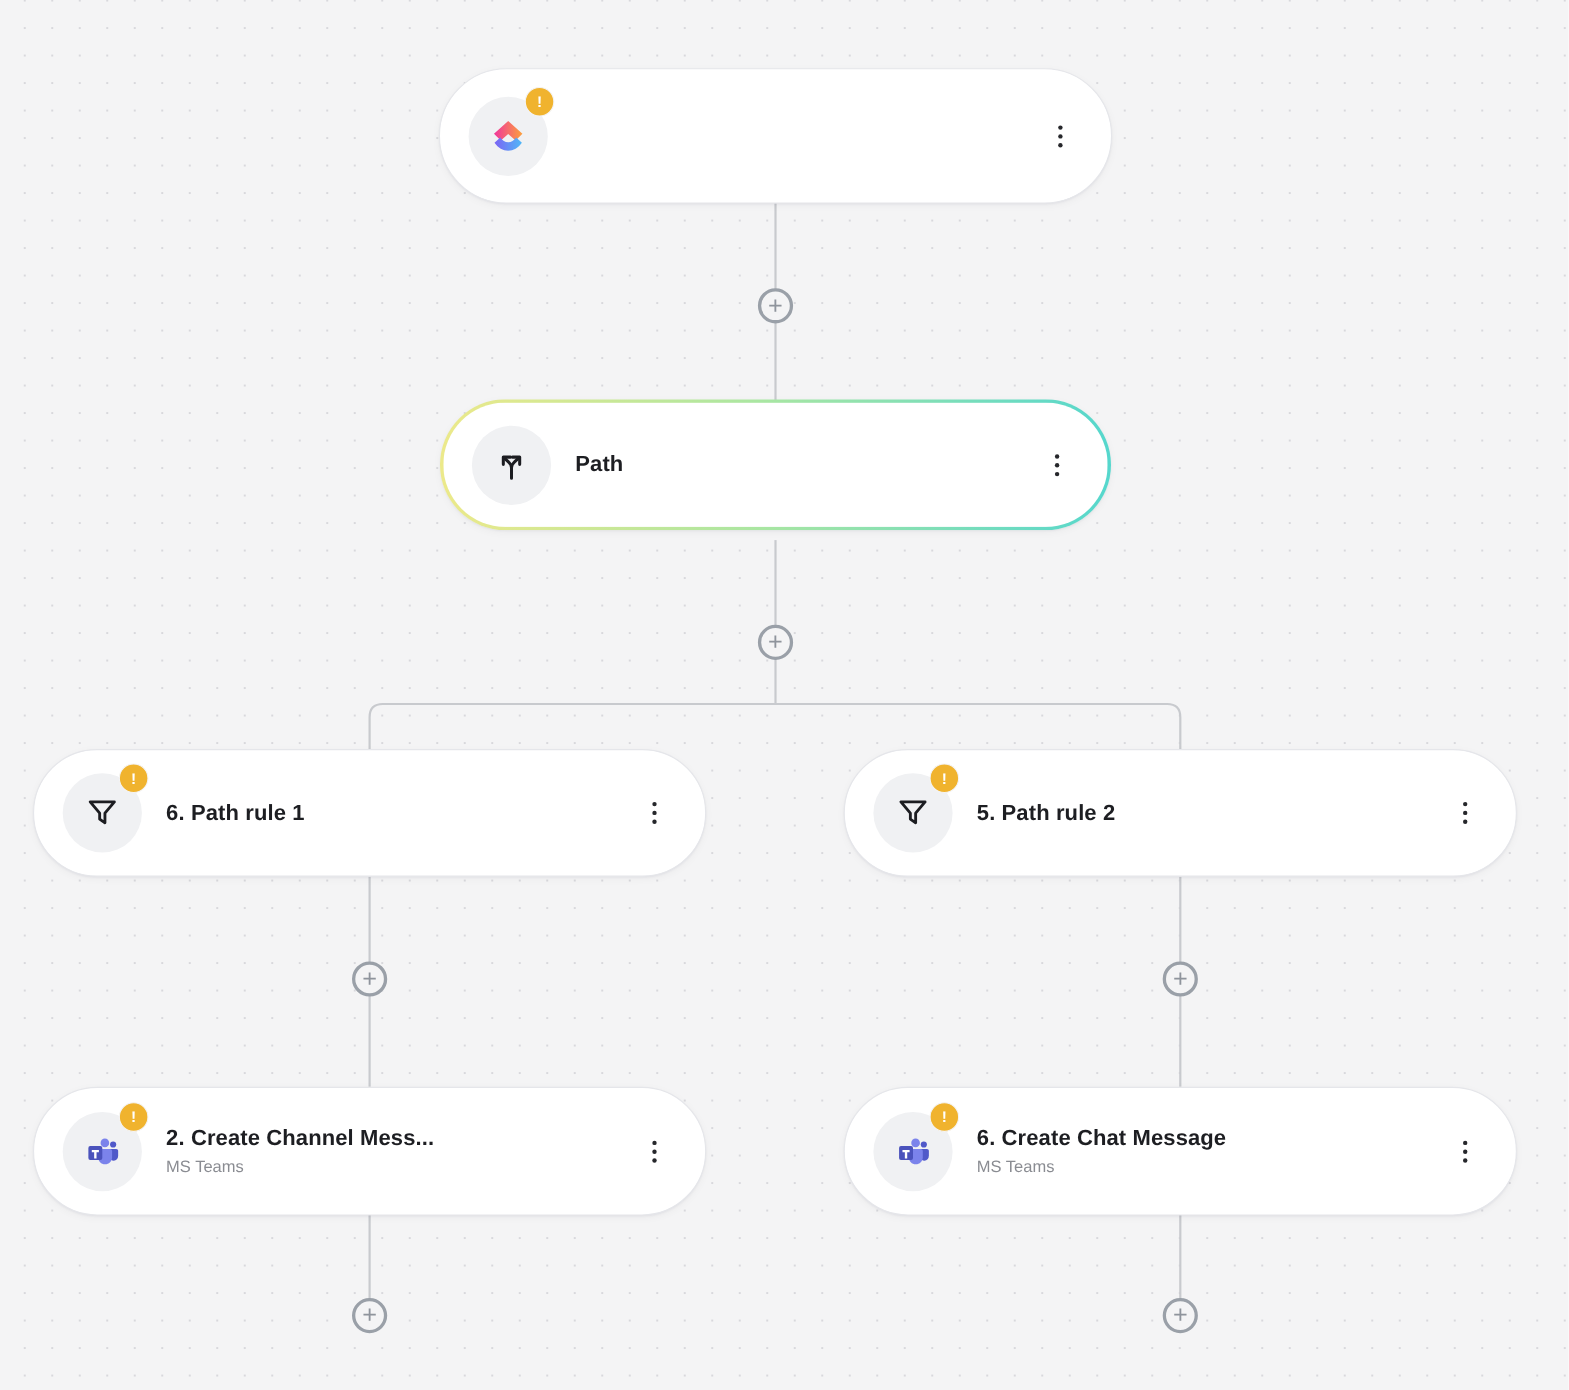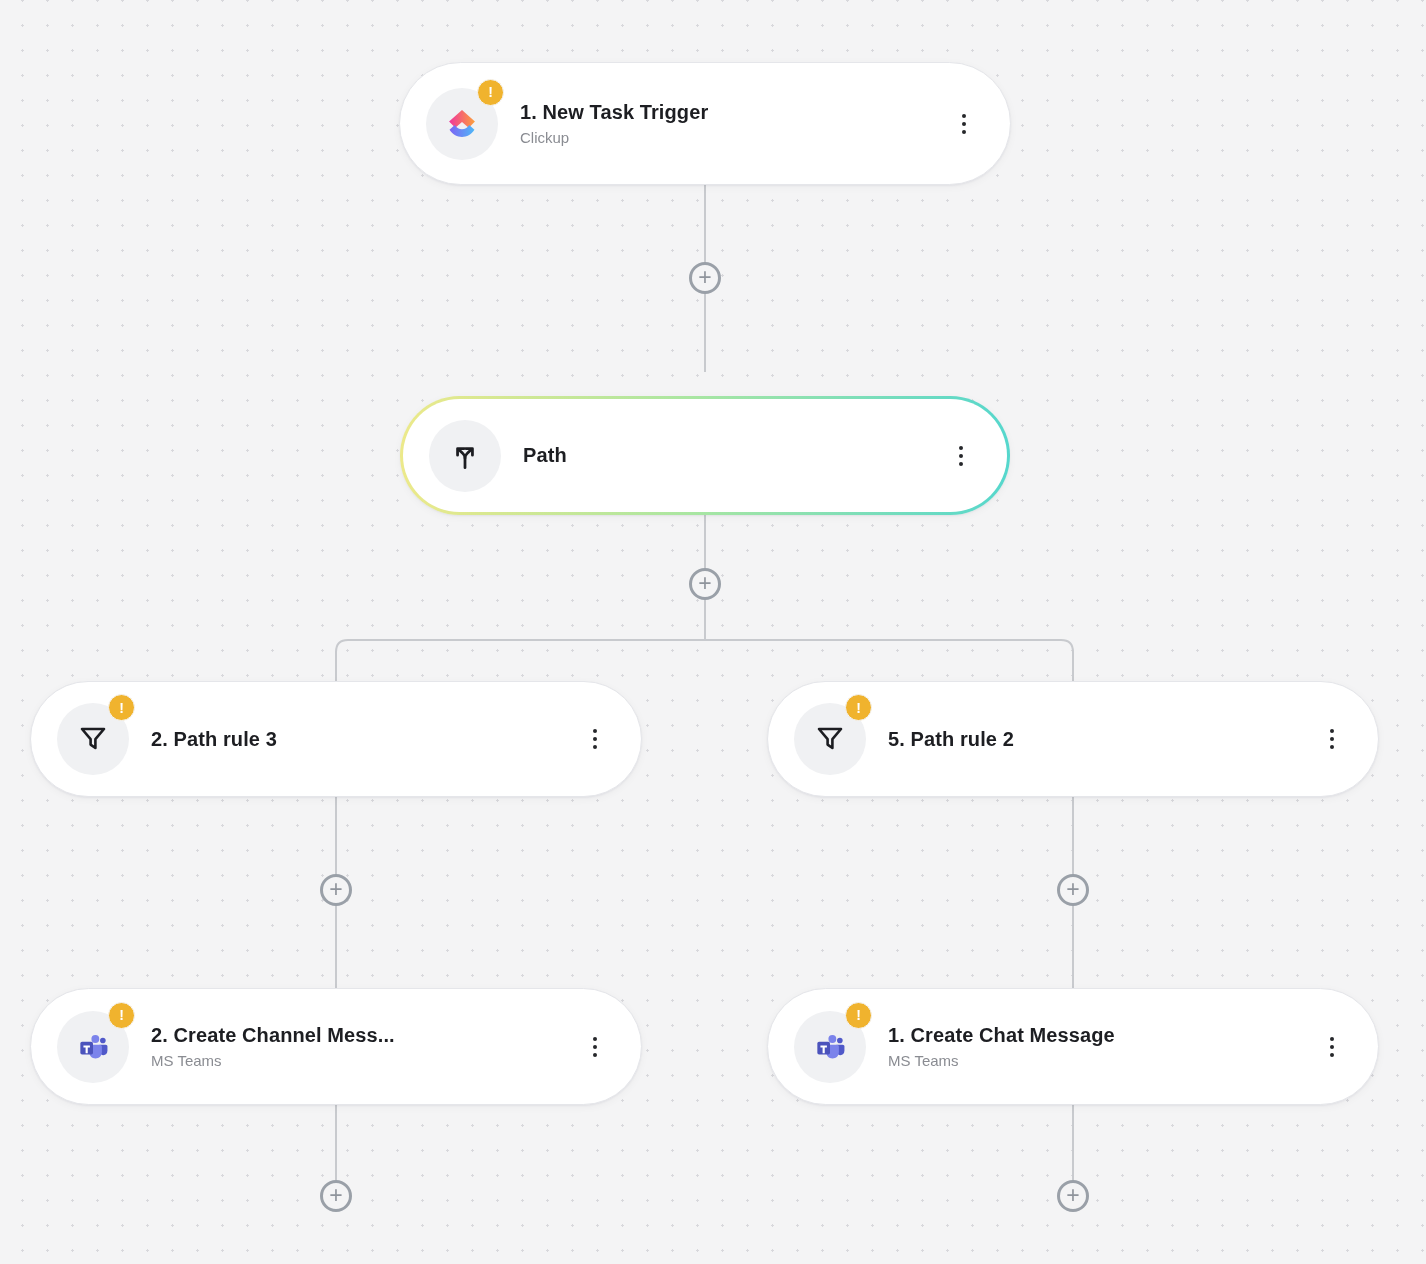--- a/index.html
+++ b/index.html
@@ -38,21 +38,21 @@
     display:flex;align-items:center;justify-content:center;border:1px solid #f4f4f5;
   }
   .text{margin-left:22px;min-width:0;}
   .title{font-size:20px;font-weight:700;color:#1d1e22;letter-spacing:.1px;white-space:nowrap;}
   .subtitle{font-size:15px;color:#8a8c92;margin-top:5px;white-space:nowrap;}
   .kebab{margin-left:auto;width:20px;height:26px;display:flex;flex-direction:column;
     align-items:center;justify-content:center;gap:4px;cursor:pointer;flex:none;}
   .kebab i{width:4px;height:4px;border-radius:50%;background:#26272b;}
   
   #card-0{left:399px;top:62px;width:612px;height:123px;}
-  #card-1{left:400px;top:396px;width:610px;height:119px;}
+  #card-1{left:400px;top:363px;width:610px;height:119px;}
   #card-2{left:30px;top:681px;width:612px;height:116px;}
   #card-3{left:767px;top:681px;width:612px;height:116px;}
   #card-4{left:30px;top:988px;width:612px;height:117px;}
   #card-5{left:767px;top:988px;width:612px;height:117px;}
 </style>
 </head>
 <body>
 
 <div class="canvas">
 
@@ -102,24 +102,20 @@
             </linearGradient>
           </defs>
           <path d="M10.5 21.5 L24 9.5 L37.5 21.5 L31 28 L24 21.8 L17 28 Z" fill="url(#cu-top)"></path>
           <path d="M11 30 C14.5 35 19 37.5 24 37.5 C29 37.5 33.5 35 37 30 L31.5 25 C29.5 28 27 29.5 24 29.5 C21 29.5 18.5 28 16.5 25 Z" fill="url(#cu-bot)"></path>
         </svg>
       </div>
       <div class="badge">
           <span>!</span>
         </div>
     </div>
-    <div class="text">
-      <div class="title">1. New Task Trigger</div>
-      <div class="subtitle">Clickup</div>
-    </div>
     <div class="kebab">
         <i></i>
         <i></i>
         <i></i>
       </div>
   </div>
 
   <div class="card selected" id="card-1">
     <div class="icon-wrap">
       <div class="icon-circle">
@@ -146,21 +142,21 @@
       <div class="icon-circle">
         <svg width="32" height="32" viewBox="0 0 32 32" fill="none" stroke="#1c1d21" stroke-width="2.6" stroke-linejoin="round">
           <path d="M5 6 H27 L18.4 16.2 V25 L13.6 21.6 V16.2 Z"></path>
         </svg>
       </div>
       <div class="badge">
           <span>!</span>
         </div>
     </div>
     <div class="text">
-      <div class="title">2. Path rule 3</div>
+      <div class="title">6. Path rule 1</div>
     </div>
     <div class="kebab">
         <i></i>
         <i></i>
         <i></i>
       </div>
   </div>
 
   <div class="card" id="card-3">
     <div class="icon-wrap">
@@ -220,21 +216,21 @@
           <path d="M12 13.5 h11.5 c1.1 0 2 .9 2 2 v5.8 c0 4-3 6.9-6.8 6.9 s-6.7-2.9-6.7-6.9 Z" fill="#7b83eb"></path>
           <rect x="2.5" y="10.5" width="13.5" height="13.5" rx="1.8" fill="#4b53bc"></rect>
           <path d="M5.8 14.3 h6.9 v2.2 h-2.3 v6.2 h-2.3 v-6.2 h-2.3 Z" fill="#ffffff"></path>
         </svg>
       </div>
       <div class="badge">
           <span>!</span>
         </div>
     </div>
     <div class="text">
-      <div class="title">1. Create Chat Message</div>
+      <div class="title">6. Create Chat Message</div>
       <div class="subtitle">MS Teams</div>
     </div>
     <div class="kebab">
         <i></i>
         <i></i>
         <i></i>
       </div>
   </div>
 
 </div>

